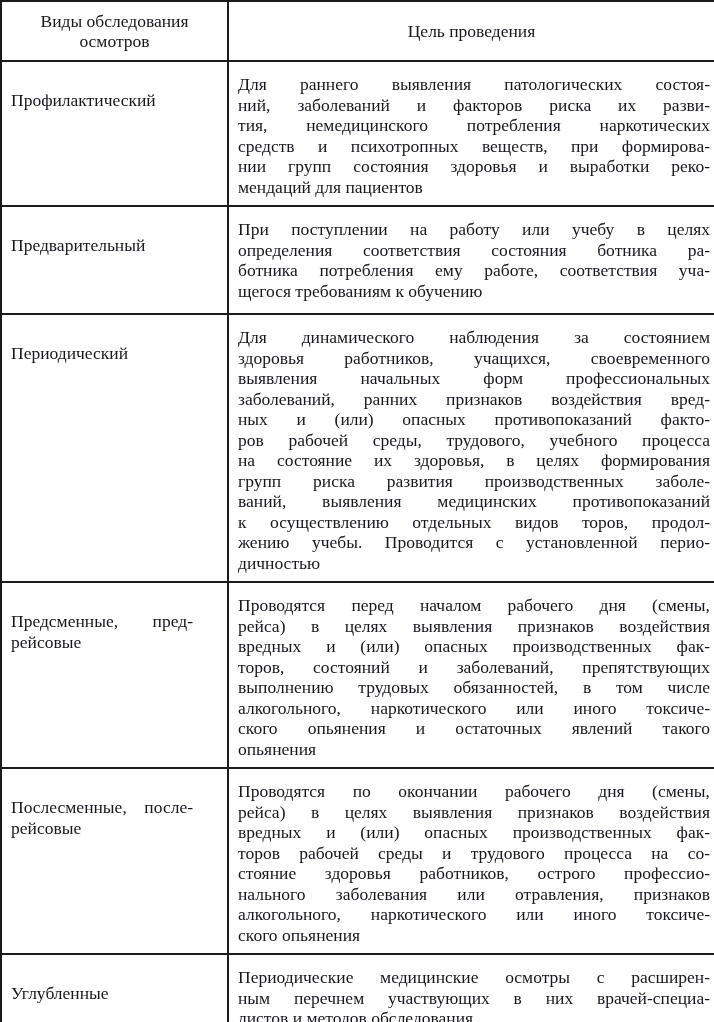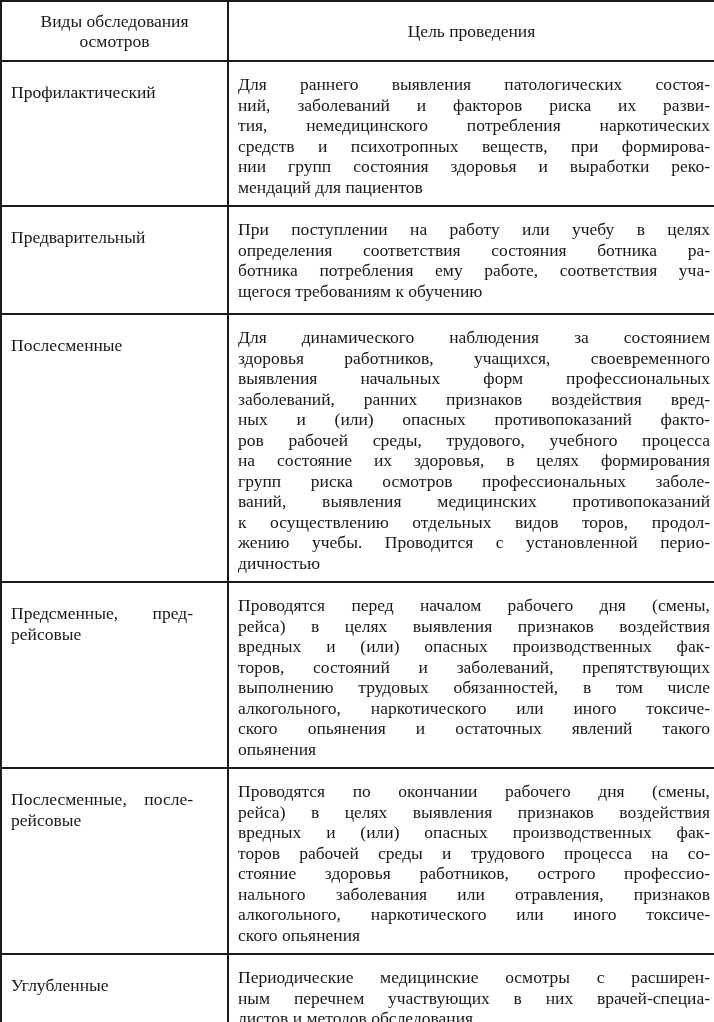--- a/index.html
+++ b/index.html
@@ -30,21 +30,21 @@
     line-height: 20.5px;
     font-weight: normal;
     vertical-align: top;
     overflow: hidden;
   }
   .med-table th {
     vertical-align: middle;
     padding: 6px 8px;
   }
   .med-table td.cell-type {
-    padding: 20px 34px 8px 9px;
+    padding: 28px 34px 8px 9px;
   }
   .med-table td.cell-purpose {
     padding: 12px 4px 8px 9px;
   }
   
   .justify .tline {
     text-align: justify;
     text-align-last: justify;
   }
   .justify .tline:last-child {
@@ -100,31 +100,31 @@
         </td>
       <td class="cell-purpose justify">
           <div class="tline">При поступлении на работу или учебу в целях</div>
           <div class="tline">определения соответствия состояния ботника ра-</div>
           <div class="tline">ботника потребления ему работе, соответствия уча-</div>
           <div class="tline">щегося требованиям к обучению</div>
         </td>
     </tr>
     <tr class="r-2">
       <td class="cell-type justify">
-          <div class="tline">Послесменные</div>
+          <div class="tline">Периодический</div>
         </td>
       <td class="cell-purpose justify">
           <div class="tline">Для динамического наблюдения за состоянием</div>
           <div class="tline">здоровья работников, учащихся, своевременного</div>
           <div class="tline">выявления начальных форм профессиональных</div>
           <div class="tline">заболеваний, ранних признаков воздействия вред-</div>
           <div class="tline">ных и (или) опасных противопоказаний факто-</div>
           <div class="tline">ров рабочей среды, трудового, учебного процесса</div>
           <div class="tline">на состояние их здоровья, в целях формирования</div>
-          <div class="tline">групп риска осмотров профессиональных заболе-</div>
+          <div class="tline">групп риска развития производственных заболе-</div>
           <div class="tline">ваний, выявления медицинских противопоказаний</div>
           <div class="tline">к осуществлению отдельных видов торов, продол-</div>
           <div class="tline">жению учебы. Проводится с установленной перио-</div>
           <div class="tline">дичностью</div>
         </td>
     </tr>
     <tr class="r-3">
       <td class="cell-type justify">
           <div class="tline">Предсменные, пред-</div>
           <div class="tline">рейсовые</div>

